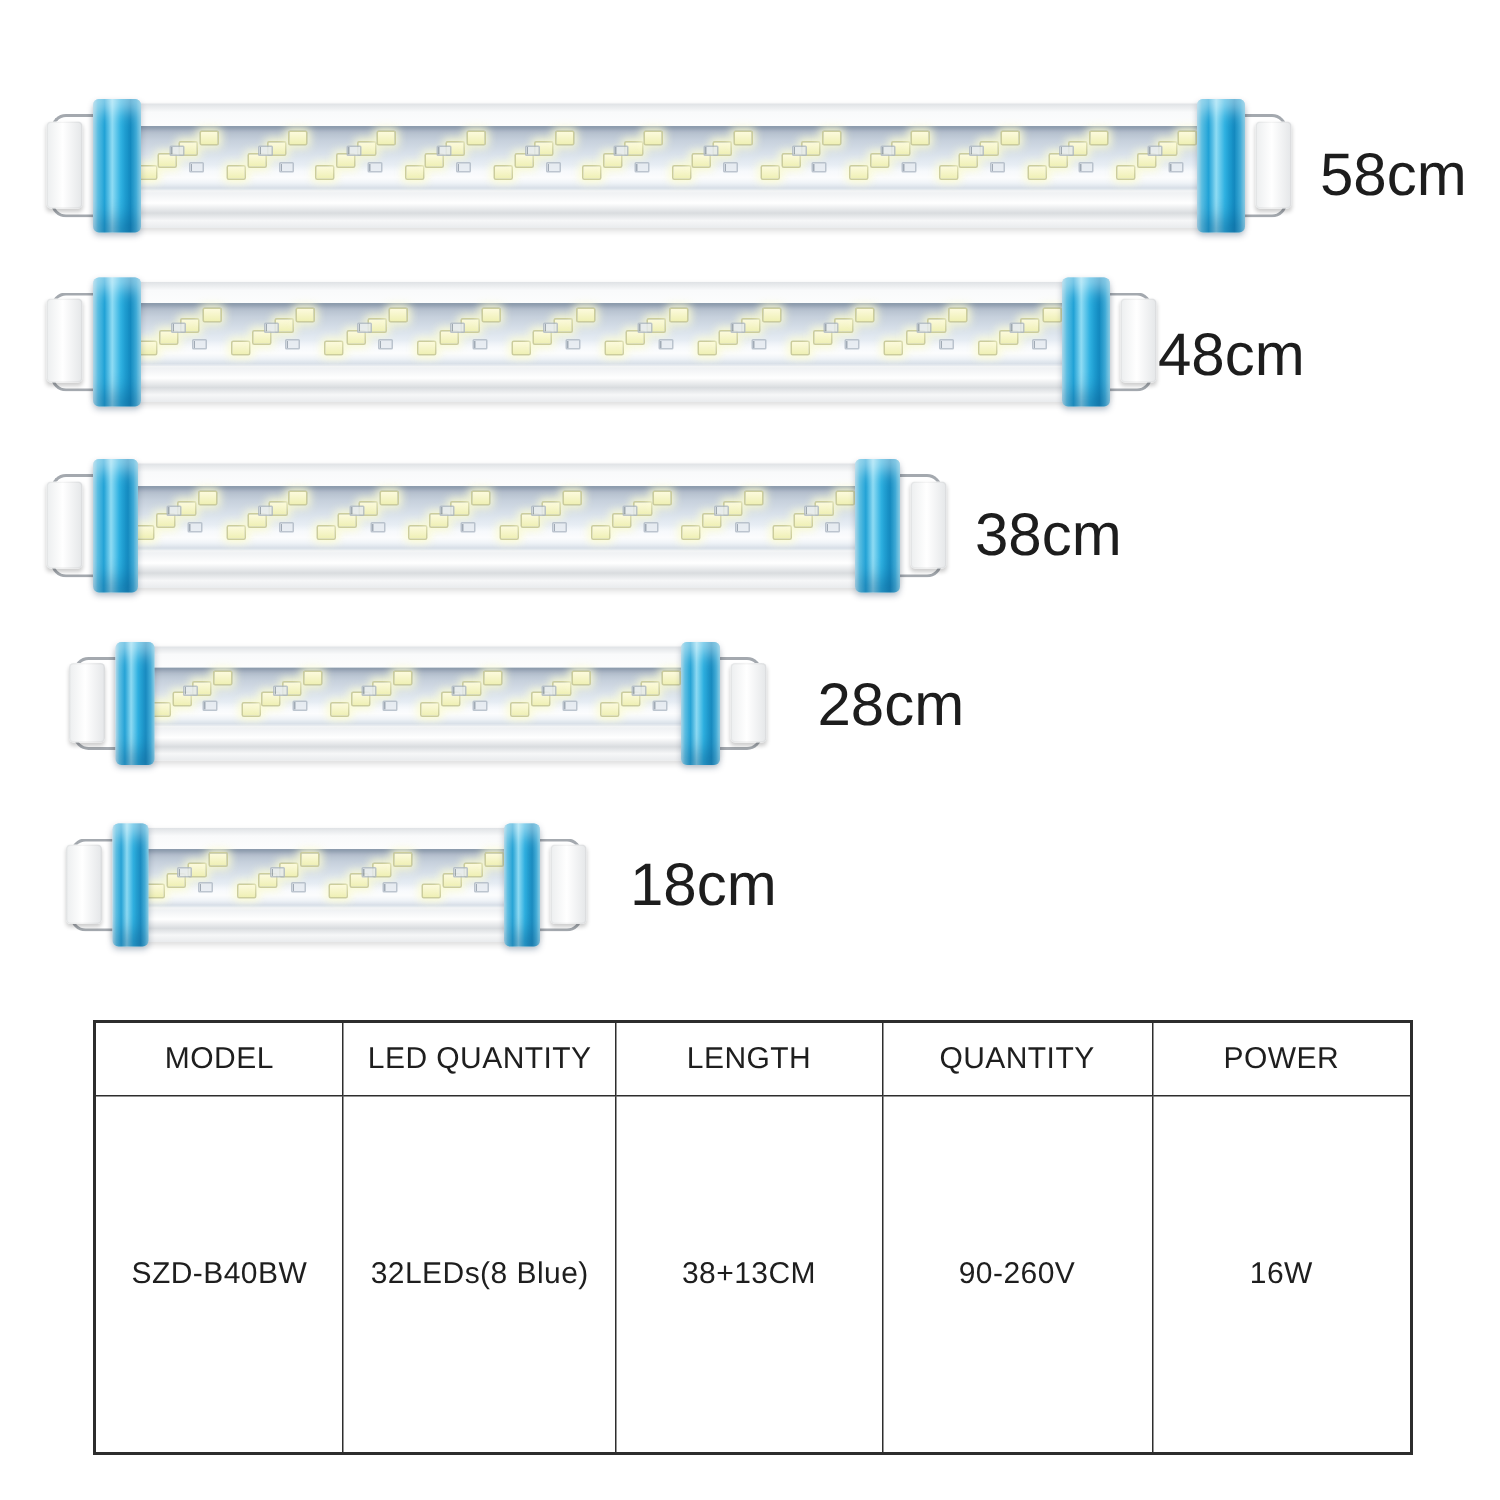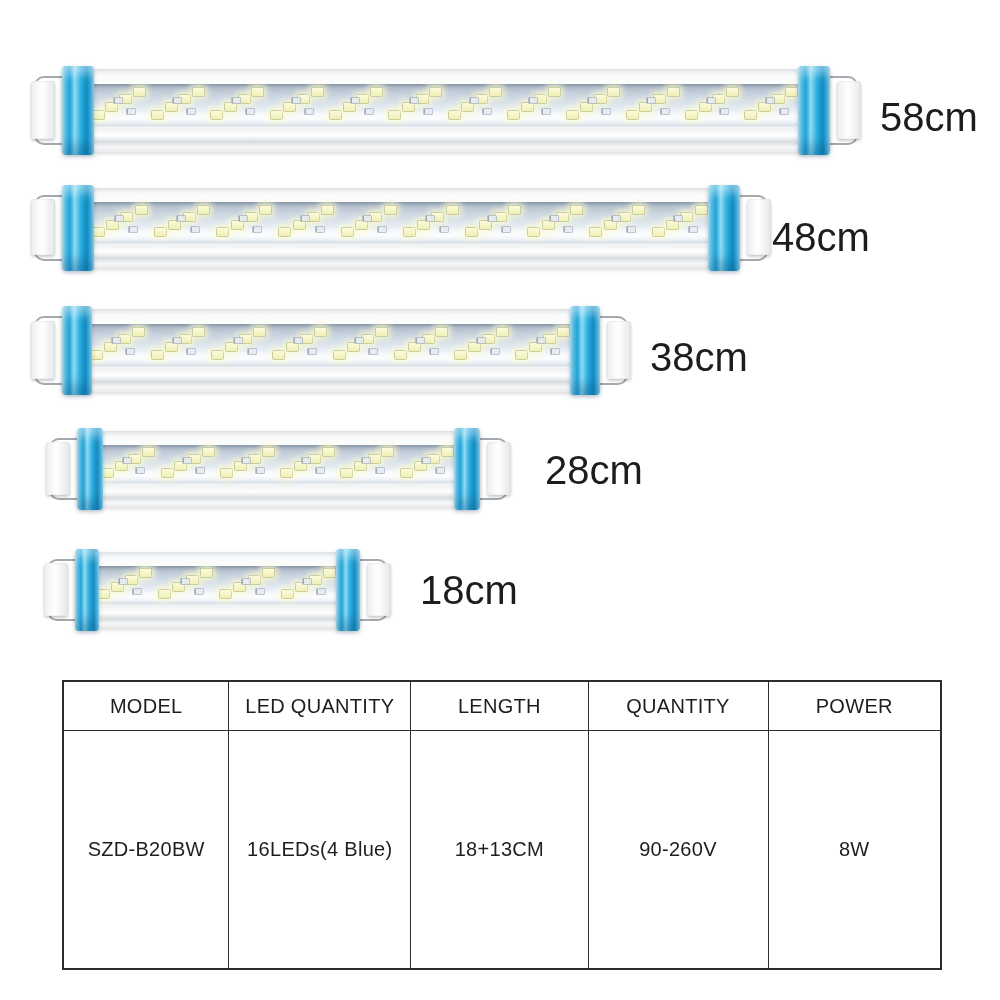--- a/index.html
+++ b/index.html
@@ -473,21 +473,21 @@
         <tr id="spec-head">
           <th>MODEL</th>
           <th>LED QUANTITY</th>
           <th>LENGTH</th>
           <th>QUANTITY</th>
           <th>POWER</th>
         </tr>
       </thead>
     <tbody id="spec-body">
         <tr>
-          <td>SZD-B20BW</td>
-          <td>16LEDs(4 Blue)</td>
-          <td>18+13CM</td>
+          <td>SZD-B40BW</td>
+          <td>32LEDs(8 Blue)</td>
+          <td>38+13CM</td>
           <td>90-260V</td>
-          <td>8W</td>
+          <td>16W</td>
         </tr>
       </tbody>
   </table>
 </div>
 
 </body></html>

